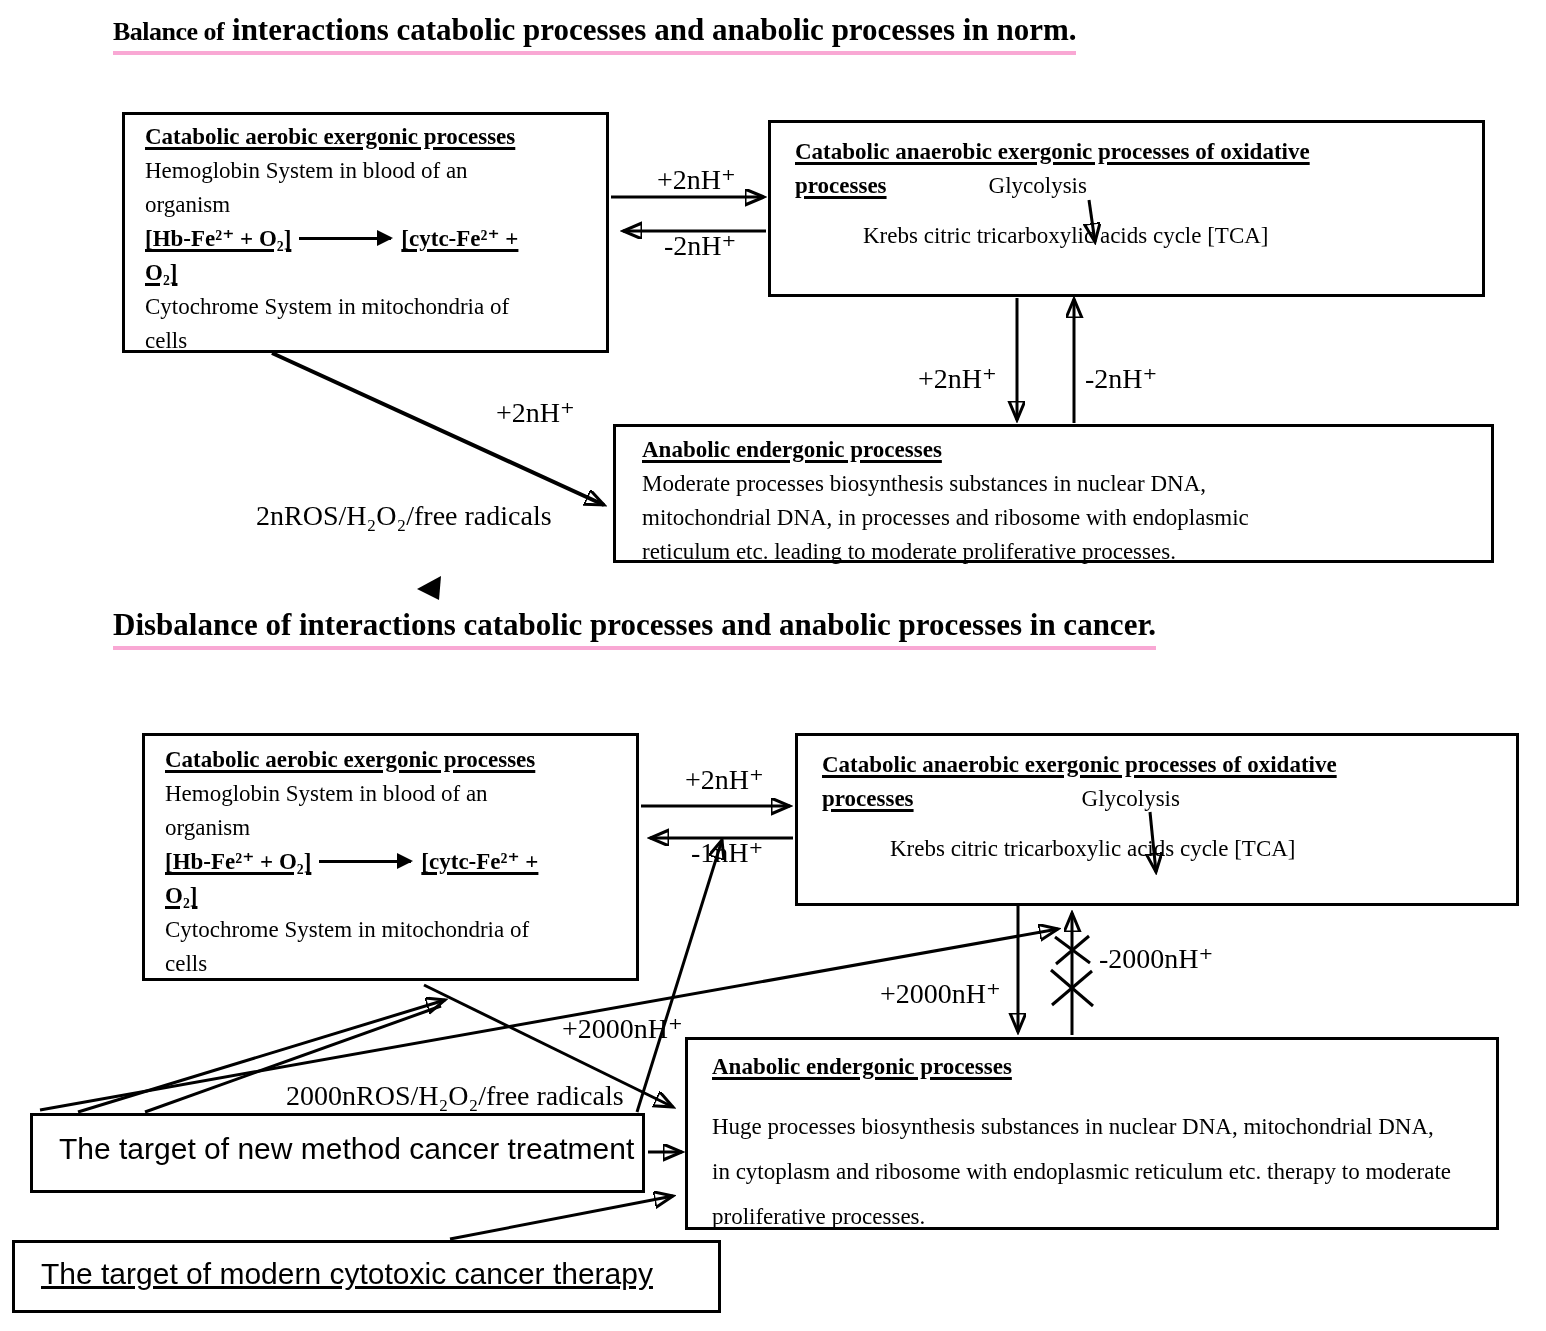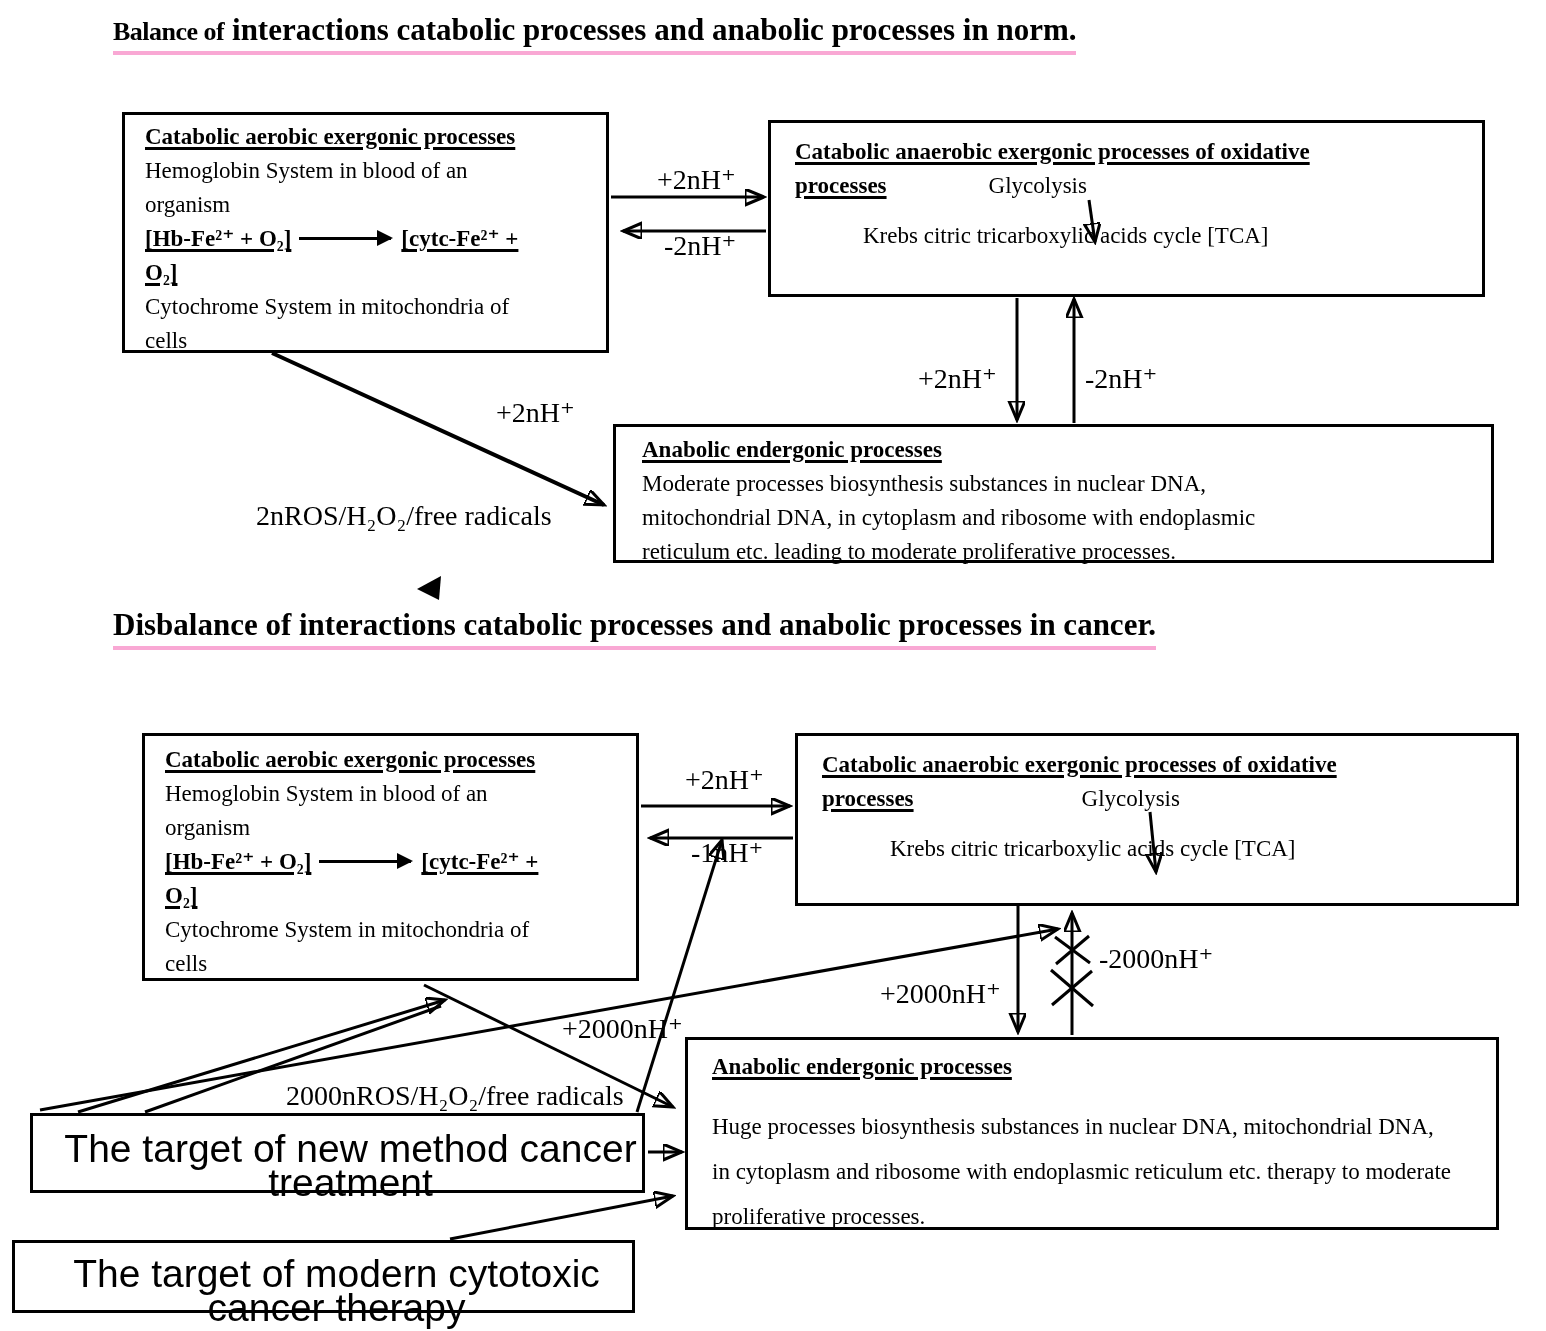--- a/index.html
+++ b/index.html
@@ -33,23 +33,23 @@
   #b2 { left:768px; top:120px; width:717px; height:177px; padding:12px 16px 0 24px; }
   #b5 { left:795px; top:733px; width:724px; height:173px; padding:12px 16px 0 24px; }
   .glyco-gap1 { margin-left:102px; }
   .glyco-gap2 { margin-left:168px; }
   .krebs { margin-top:16px; margin-left:68px; }
 
   #b3 { left:613px; top:424px; width:881px; height:139px; padding:6px 14px 0 26px; }
   #b6 { left:685px; top:1037px; width:814px; height:193px; padding:10px 14px 0 24px; line-height:34px; }
   #b6 .body { margin-top:20px; line-height:45px; }
 
-  .sansbox { font-family:"Liberation Sans","DejaVu Sans",sans-serif; font-size:39px;text-align:center; }
+  .sansbox { font-family:"Liberation Sans","DejaVu Sans",sans-serif; font-size:30px; }
   #b7 { left:30px;  top:1113px; width:615px; height:80px; padding:16px 0 0 26px; }
-  #b8 { left:12px;  top:1240px; width:623px; height:73px; padding:14px 0 0 26px; }
+  #b8 { left:12px;  top:1240px; width:709px; height:73px; padding:14px 0 0 26px;text-decoration:underline; }
 
   .lbl { position:absolute; font-size:28px; white-space:nowrap; z-index:3; }
   #lab1  { left:657px;  top:163px; }
   #lab2  { left:664px;  top:229px; }
   #lab3  { left:918px;  top:362px; }
   #lab4  { left:1085px; top:362px; }
   #lab5  { left:496px;  top:396px; }
   #lab6  { left:256px;  top:500px; }
   #lab7  { left:685px;  top:763px; }
   #lab8  { left:691px;  top:836px; }
@@ -84,21 +84,21 @@
       <span class="bu">Catabolic anaerobic exergonic processes of oxidative</span><br>
       <span class="bu">processes</span><span class="glyco-gap1">Glycolysis</span>
     </div>
     <div class="krebs">Krebs citric tricarboxylic acids cycle [TCA]</div>
   </div>
 
   <div class="box" id="b3">
     <div class="bu">Anabolic endergonic processes</div>
     <div>
       <div>Moderate processes biosynthesis substances in nuclear DNA,</div>
-      <div>mitochondrial DNA, in cytoplasm and ribosome with endoplasmic</div>
+      <div>mitochondrial DNA, in processes and ribosome with endoplasmic</div>
       <div>reticulum etc. leading to moderate proliferative processes.</div>
     </div>
   </div>
 
   <div class="box" id="b4">
     <div class="bu">Catabolic aerobic exergonic processes</div>
     <div><span>Hemoglobin System in blood of an</span><br><span>organism</span></div>
     <div><span class="fu">[Hb-Fe²⁺ + O₂]</span><span class="farrow"></span><span class="fu">[cytc-Fe²⁺ +</span><br><span class="fu">O₂]</span></div>
     <div><span>Cytochrome System in mitochondria of</span><br><span>cells</span></div>
   </div>

